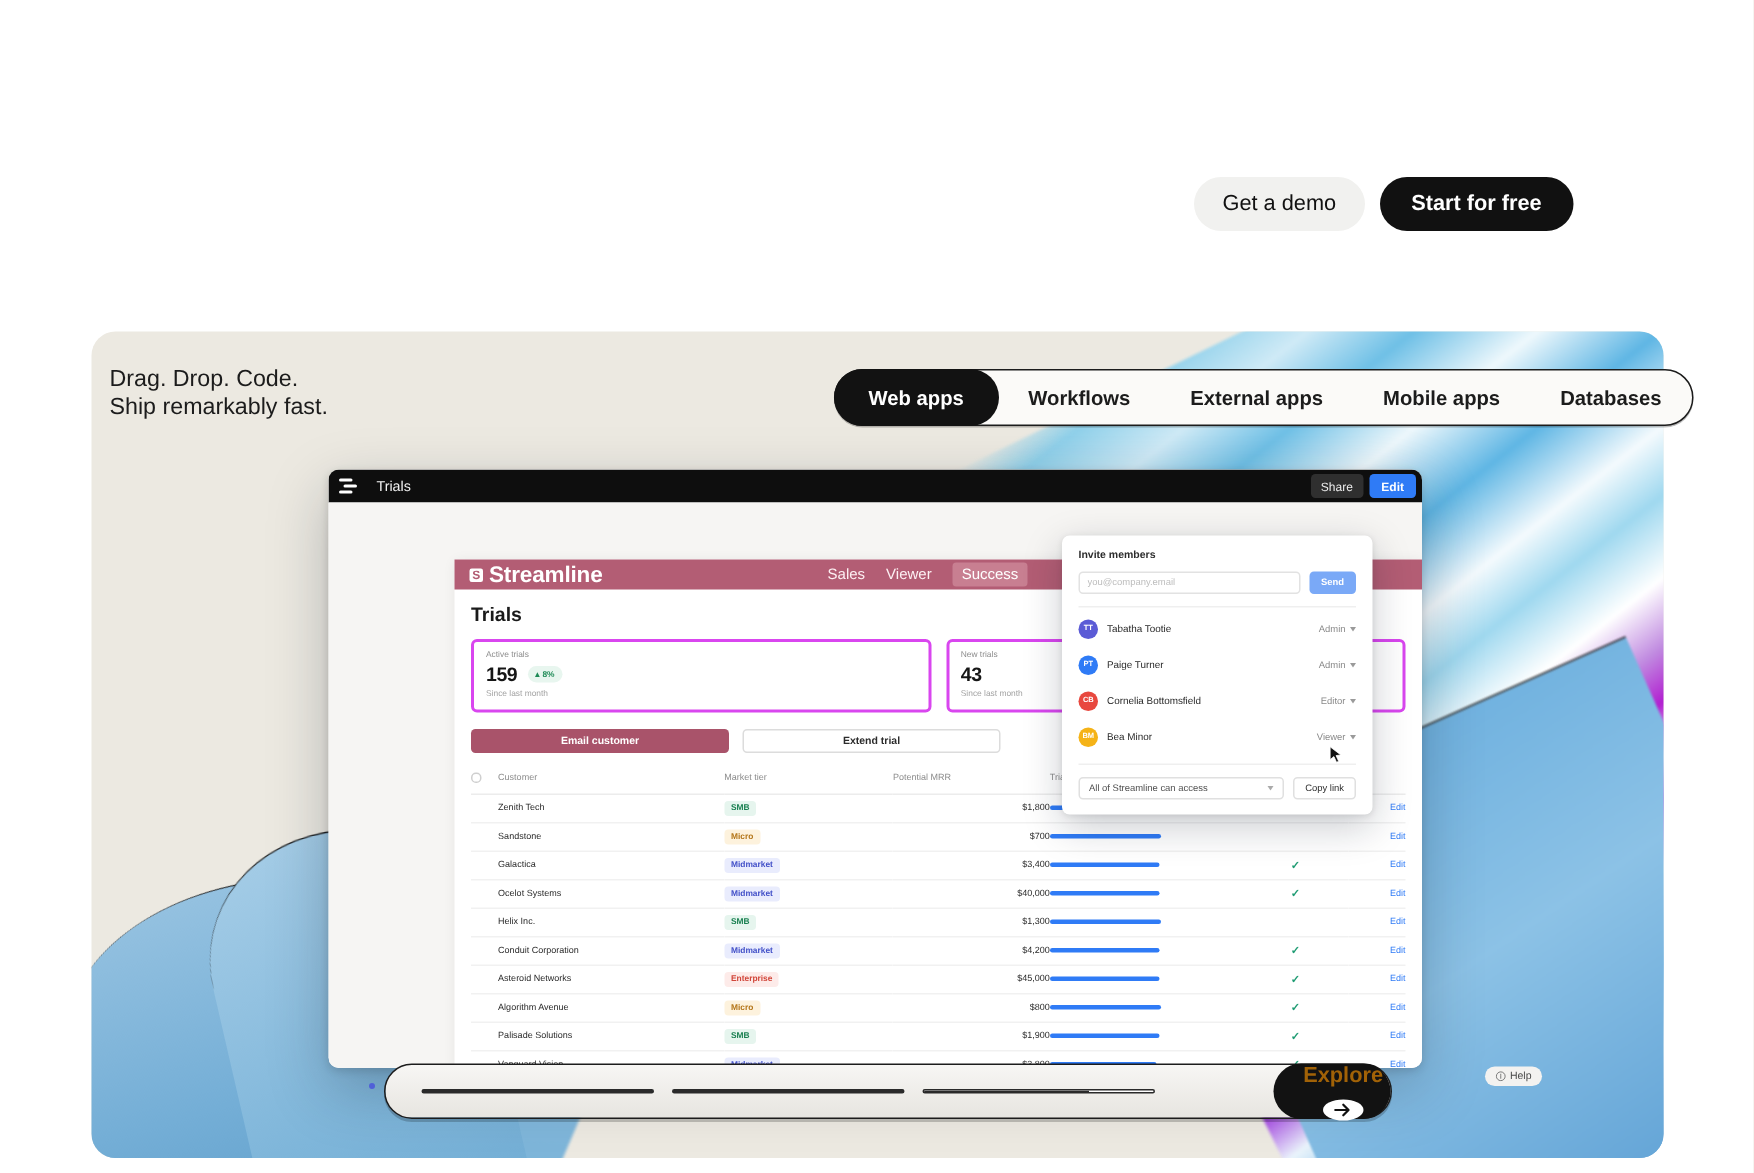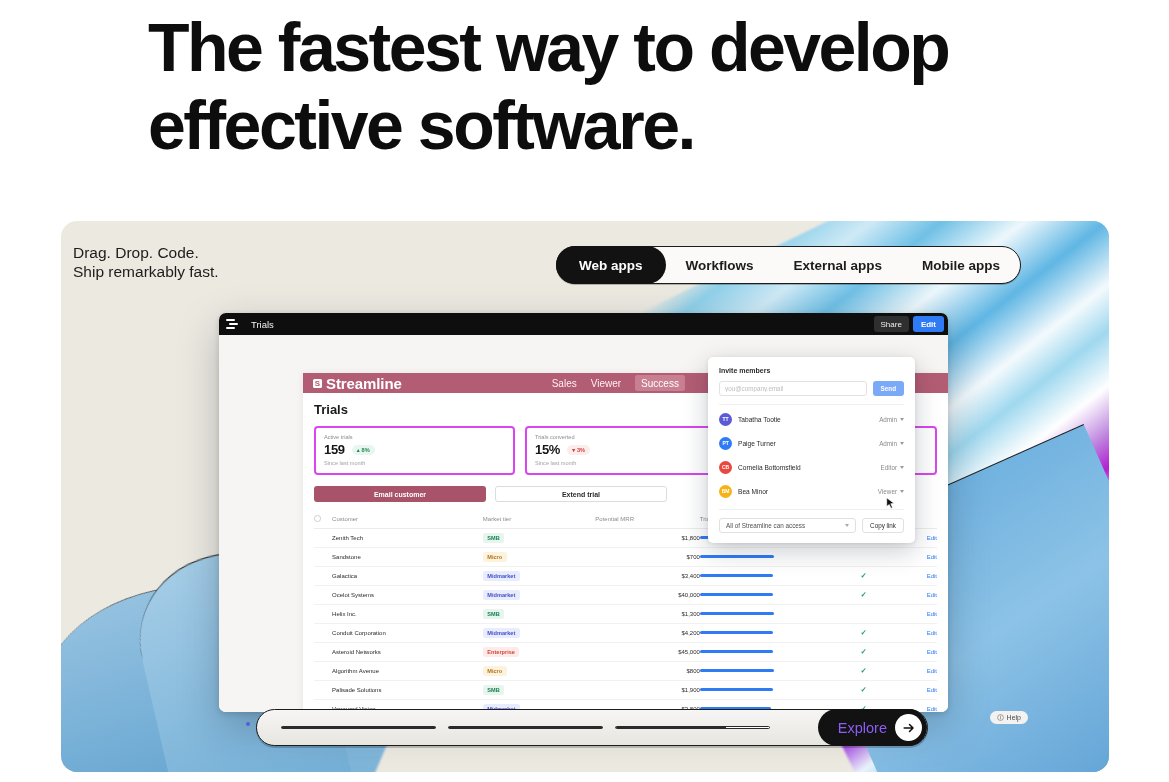--- a/index.html
+++ b/index.html
@@ -288,44 +288,44 @@
     display: flex; align-items: center; padding: 0 6px 0 24px;
     box-shadow: 0 2px 0 rgba(0,0,0,.2);
   }
   .seg { height: 3px; background: #ffffff; border-radius: 2px; border: .8px solid #2a2a2a; overflow: hidden; }
   .seg.s1 { width: 155px; background: #2a2a2a; }
   .seg.s2 { width: 155px; margin-left: 12px; background: #2a2a2a; }
   .seg.s3 { width: 155px; margin-left: 12px; background: #ffffff; position: relative; }
   .seg.s3 i { display: block; height: 100%; width: 72%; background: #2a2a2a; }
   .explore {
     margin-left: auto; height: 37px; margin-right: -6px;
-    background: #121212; color: #8b5cf6; border-radius: 999px;
+    background: #121212; color: #a16207; border-radius: 999px;
     display: flex; align-items: center; gap: 8px; padding: 0 5px 0 20px;
-    cursor: pointer; font-size: 14.5px; font-weight: 400;
+    cursor: pointer; font-size: 14.5px; font-weight: 700; flex-direction: column;
   }
   .explore .circ {
     width: 27px; height: 27px; border-radius: 50%; background: #fff;
     display: flex; align-items: center; justify-content: center;
   }
   .page-dot { position: absolute; left: 246px; top: 722px; width: 4px; height: 4px; border-radius: 50%; background: #5060d8; z-index: 21; }
   .help-pill {
     position: absolute; right: 141px; top: 711px; z-index: 22;
     background: #f3f2f0; border-radius: 999px; padding: 3px 7px;
     display: flex; align-items: center; gap: 3px;
     font-size: 7px; color: #4a4a4a; cursor: pointer;
   }
   .help-pill svg { display: block; }
 </style>
 </head>
 <body>
 
 <div class="hero">
-  <div class="hero-head">
-    <span>The fastest way to develop</span>
-    <span class="l2">effective software.</span>
+  <div class="hero-btns">
+    <button class="btn-demo">Get a demo</button>
+    <button class="btn-free">Start for free</button>
   </div>
 </div>
 
 <div class="showcase">
   <div class="ribbon-r"></div>
   <div class="ribbon-r2"></div>
   <div class="ribbon-l3"></div>
   <div class="ribbon-l1"></div>
   <div class="ribbon-l2"></div>
 </div>
@@ -333,20 +333,21 @@
 <div class="sc-title">
   <div>Drag. Drop. Code.</div>
   <div>Ship remarkably fast.</div>
 </div>
 
 <div class="sc-tabs">
   <div class="sc-tab active">Web apps</div>
   <div class="sc-tab">Workflows</div>
   <div class="sc-tab">External apps</div>
   <div class="sc-tab">Mobile apps</div>
+  <div class="sc-tab">Databases</div>
 </div>
 
 <div class="appwin">
 
   <div class="win-bar">
     <div class="win-logo">
         <i></i>
         <i></i>
         <i></i>
       </div>
@@ -382,31 +383,20 @@
             <div class="stat-mid">
               <div class="stat-val">159</div>
               <div class="chip up">
                 <span>▴</span>
                 <span>8%</span>
               </div>
             </div>
             <div class="stat-sub">Since last month</div>
           </div>
 
-          <div class="stat">
-            <div class="stat-lbl">Trials converted</div>
-            <div class="stat-mid">
-              <div class="stat-val">15%</div>
-              <div class="chip down">
-                <span>▾</span>
-                <span>3%</span>
-              </div>
-            </div>
-            <div class="stat-sub">Since last month</div>
-          </div>
 
           <div class="stat">
             <div class="stat-lbl">New trials</div>
             <div class="stat-mid">
               <div class="stat-val">43</div>
             </div>
             <div class="stat-sub">Since last month</div>
           </div>
         </div>
 

